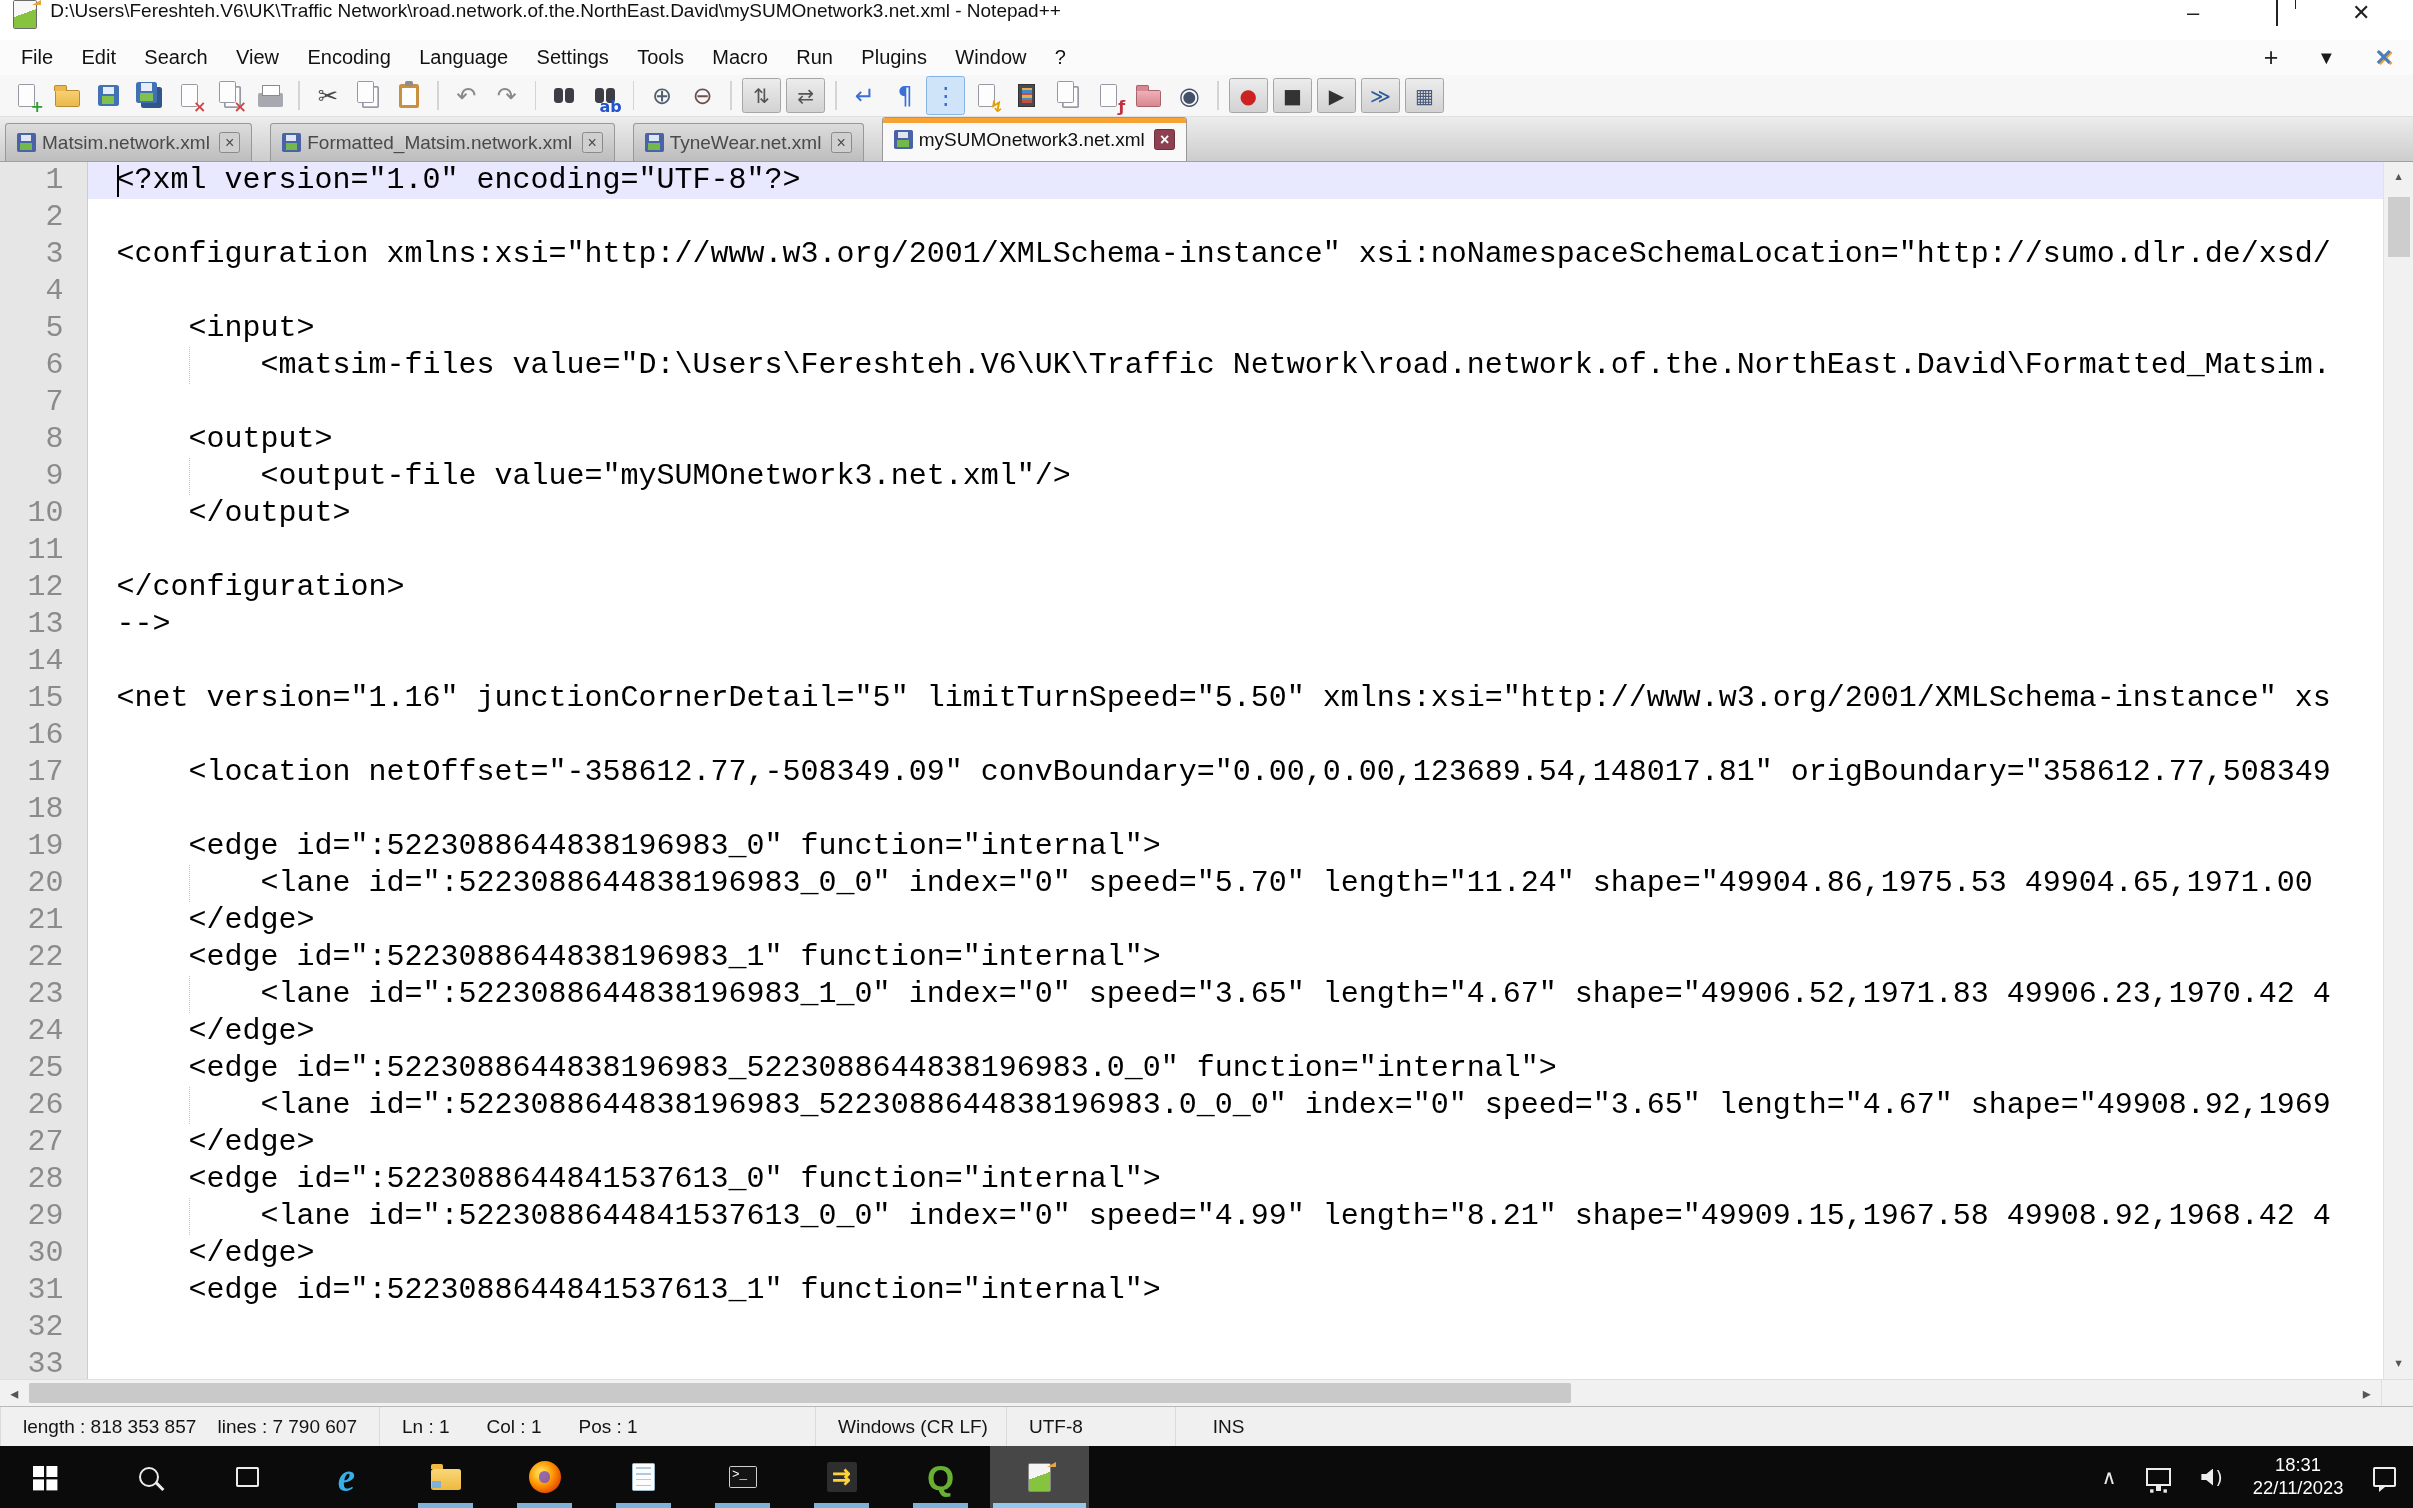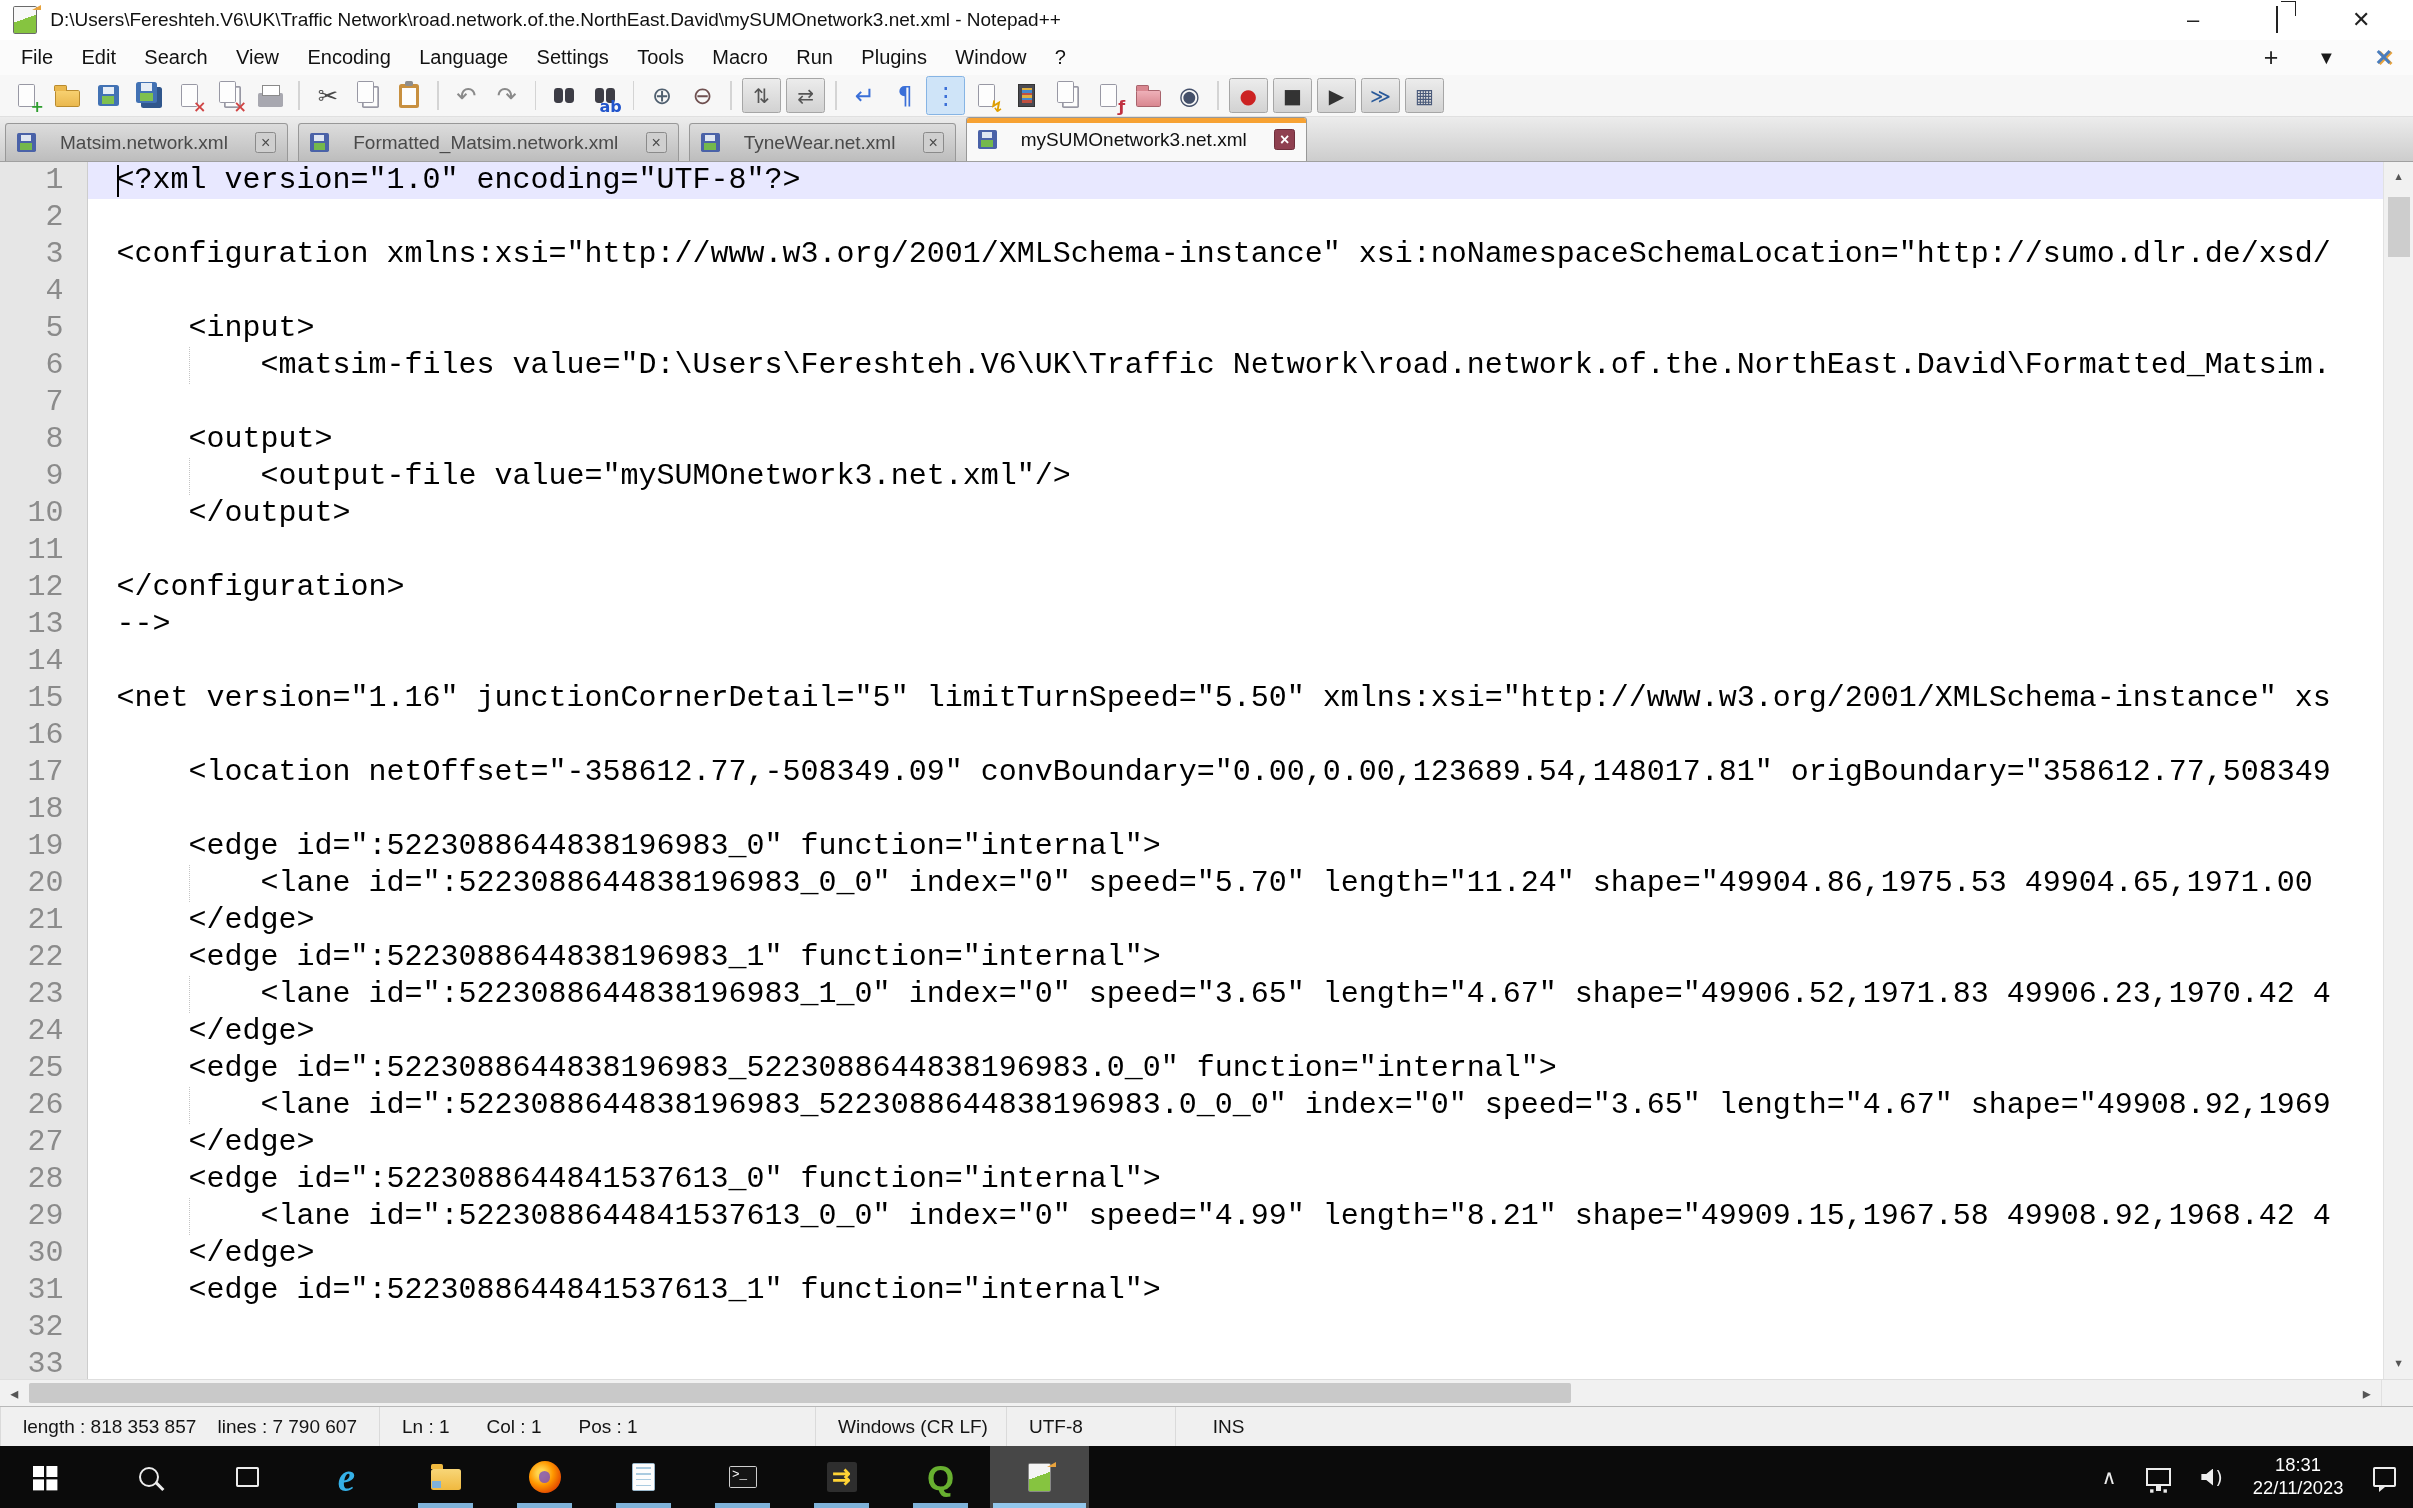--- a/index.html
+++ b/index.html
@@ -1,21 +1,21 @@
 <!DOCTYPE html>
 <html style="font-size:13.4px"><head>
 <meta charset="utf-8">
 <style>
   * { box-sizing: border-box; margin: 0; padding: 0; }
   html,body { width:2413px; height:1508px; overflow:hidden; }
   body { font-family:"Liberation Sans", sans-serif; background:#fff; }
   .screen { width:2413px; height:1508px; display:flex; flex-direction:column; }
 
   
-  .titlebar { height:40px; background:#fff; display:flex; align-items:center; padding:0 8.4px; flex:0 0 auto; }
+  .titlebar { height:40px; background:#fff; display:flex; align-items:flex-start; padding:0 8.4px; flex:0 0 auto; }
   .npp-ico { width:23.5px; height:28.5px; position:relative; background:linear-gradient(160deg,#f8f8f8 46%,#86c440 46%); border:1.7px solid #6a6a6a; border-radius:1.7px; margin:0 5px; }
   .npp-ico::after { content:""; position:absolute; right:-3.4px; top:-3.4px; width:0; height:0; border-left:5.9px solid transparent; border-top:9.2px solid #e8a33d; transform:rotate(90deg); }
   .title-text { font-size:19px; color:#111; margin-left:8.4px; white-space:nowrap; }
   .win-controls { margin-left:auto; display:flex; align-items:center; gap:54px; padding-right:28.5px; }
   .wc { font-size:22px; color:#222; width:30px; text-align:center; cursor:default; }
   .wc-restore { width:14.2px; height:14.2px; border:1.7px solid #222; position:relative; background:#fff; }
   .wc-restore::before { content:""; position:absolute; top:-5.9px; left:3.4px; width:14.2px; height:14.2px; border:1.7px solid #222; border-left:none; border-bottom:none; }
 
   
   .menubar { height:35px; background:#fbfbfb; display:flex; align-items:center; font-size:20px; color:#111; padding-left:6.7px; flex:0 0 auto; }
@@ -49,21 +49,21 @@
   .prn::before { content:""; position:absolute; top:-8.4px; left:4.2px; width:16px; height:9.2px; background:#fff; border:1.7px solid #8a8a8a; }
   .clip { width:20px; height:24px; background:#c89040; border-radius:2.5px; }
   .clip::before { content:""; position:absolute; top:-2.5px; left:5.9px; width:8.4px; height:5px; background:#8e8e8e; border-radius:1.7px; }
   .clip::after { content:""; position:absolute; left:3.4px; top:4.2px; width:13.4px; height:17px; background:#fdfdfd; }
   .bnc { width:9.2px; height:14.2px; background:#3d3d46; border-radius:3.4px; box-shadow:11px 0 0 #3d3d46; margin-right:11px; }
   .map { width:17px; height:22.6px; background:#4a4a52; border:1.7px solid #333; }
   .map::before { content:""; position:absolute; inset:2.5px; background:repeating-linear-gradient(180deg,#e0b040 0 2.5px,#4488cc 2.5px 5px,#c05040 5px 7.5px); }
 
   
   .tabbar { height:45px; background:linear-gradient(#ececec,#cdcdcd); border-bottom:0.8px solid #a0a0a0; display:flex; align-items:flex-end; padding-left:5px; flex:0 0 auto; }
-  .tab { height:38px; display:flex; align-items:center; gap:24px; padding:0 11px; font-size:19px; color:#4a4a4a; background:linear-gradient(#dcdcdc,#bdbdbd); border:0.8px solid #989898; border-bottom:none; border-radius:3.4px 3.4px 0 0; margin-right:10px; position:relative; white-space:nowrap; }
+  .tab { height:38px; display:flex; align-items:center; gap:6px; padding:0 11px; font-size:19px; color:#4a4a4a; background:linear-gradient(#dcdcdc,#bdbdbd); border:0.8px solid #989898; border-bottom:none; border-radius:3.4px 3.4px 0 0; margin-right:18px; position:relative; white-space:nowrap; }
   .tab.active { height:44px; background:#f9f9f9; color:#101010; z-index:2; }
   .tab.active::before { content:""; position:absolute; top:0; left:0; right:0; height:5px; background:#f7a233; border-radius:2.5px 2.5px 0 0; }
   .tab .flp-ico { width:19px; height:19px; background:#4a62a8; border-radius:1.7px; position:relative; flex:0 0 auto; }
   .tab .flp-ico::before { content:""; position:absolute; left:4.2px; top:1.7px; width:10px; height:6.7px; background:#dfe6f2; }
   .tab .flp-ico::after { content:""; position:absolute; left:3.4px; bottom:1.7px; width:11.7px; height:7.5px; background:#74b84c; }
   .tab-close { width:21px; height:21px; border:0.8px solid #8a8a8a; border-radius:2.5px; background:#cfcfcf; color:#4a4a4a; font-size:16px; line-height:19px; text-align:center; margin-left:3.4px; }
   .tab.active .tab-close { background:#8f4050; border-color:#6f2f3c; color:#fff; font-weight:bold; }
 
   
   .main { flex:1 1 auto; display:flex; flex-direction:column; min-height:0; }

